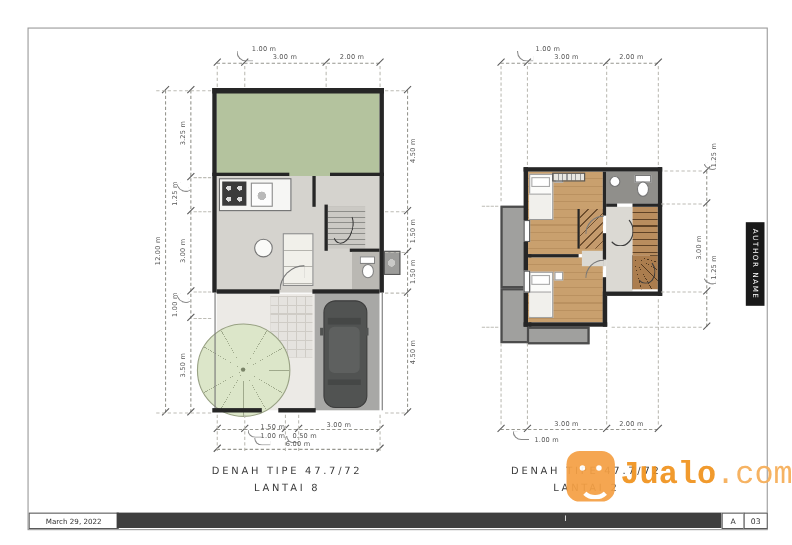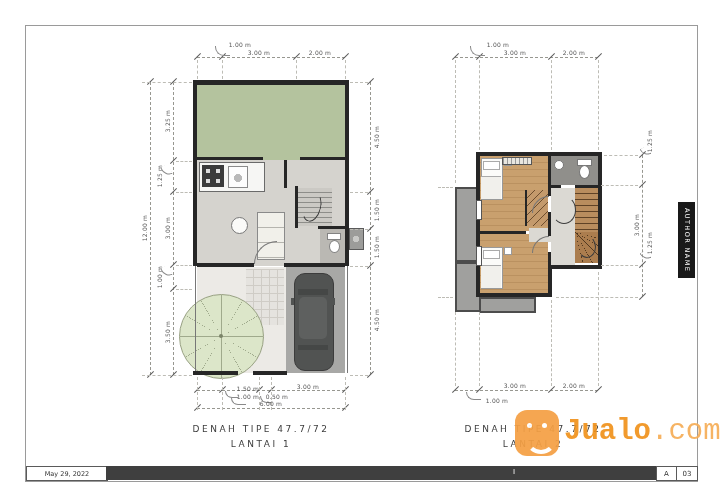--- a/index.html
+++ b/index.html
@@ -187,21 +187,21 @@
     <div class="ldr" style="left:225px;top:391px;width:12px;height:6px;"></div>
     <div class="ldr" style="left:231px;top:398px;width:14px;height:6px;"></div>
     <div class="ldr" style="left:260px;top:396px;width:10px;height:6px;"></div>
     <div class="dim" style="left:248px;top:385px;">1.50 m</div>
     <div class="dim" style="left:248px;top:393px;">1.00 m</div>
     <div class="dim" style="left:277px;top:393px;">0.50 m</div>
     <div class="dim" style="left:308px;top:383px;">3.00 m</div>
     <div class="dim" style="left:271px;top:400px;">6.00 m</div>
 
     <div class="title" style="left:261px;top:424px;">DENAH TIPE 47.7/72</div>
-    <div class="title" style="left:261px;top:439px;">LANTAI 1</div>
+    <div class="title" style="left:261px;top:439px;">LANTAI 8</div>
   </div>
 
   <div>
 
     <div class="abs" style="left:455px;top:187px;width:24px;height:71px;background:#a0a09e;border:2px solid #4c4c4c;"></div>
     <div class="abs" style="left:455px;top:262px;width:24px;height:46px;background:#a0a09e;border:2px solid #4c4c4c;"></div>
     <div class="abs" style="left:479px;top:297px;width:53px;height:12px;background:#a0a09e;border:2px solid #4c4c4c;"></div>
 
     <div class="abs" style="left:480px;top:156px;width:68px;height:75px;
          background:repeating-linear-gradient(180deg,#c9a06e 0 6px,#ba9160 6px 7px);"></div>
@@ -310,18 +310,18 @@
       <div class="wm-eye" style="left:27px;top:13px;"></div>
       <div class="wm-smile"></div>
     </div>
     <div class="wm-txt">
       <span class="wm-b">Jualo</span><span class="wm-s">.com</span>
     </div>
   </div>
 
   <div class="badge" style="left:678px;top:202px;width:17px;height:76px;">AUTHOR NAME</div>
 
-  <div class="cell" style="left:26px;top:466px;width:80px;height:13px;">May 29, 2022</div>
+  <div class="cell" style="left:26px;top:466px;width:80px;height:13px;">March 29, 2022</div>
   <div class="bar" style="left:106px;top:466px;width:550px;height:14px;"></div>
   <div class="abs" style="left:513px;top:468px;font-size:7px;color:#fff;">I</div>
   <div class="cell" style="left:656px;top:466px;width:19px;height:13px;font-size:7px;">A</div>
   <div class="cell" style="left:676px;top:466px;width:20px;height:13px;font-size:7px;">03</div>
 </div>
 
 </body></html>

